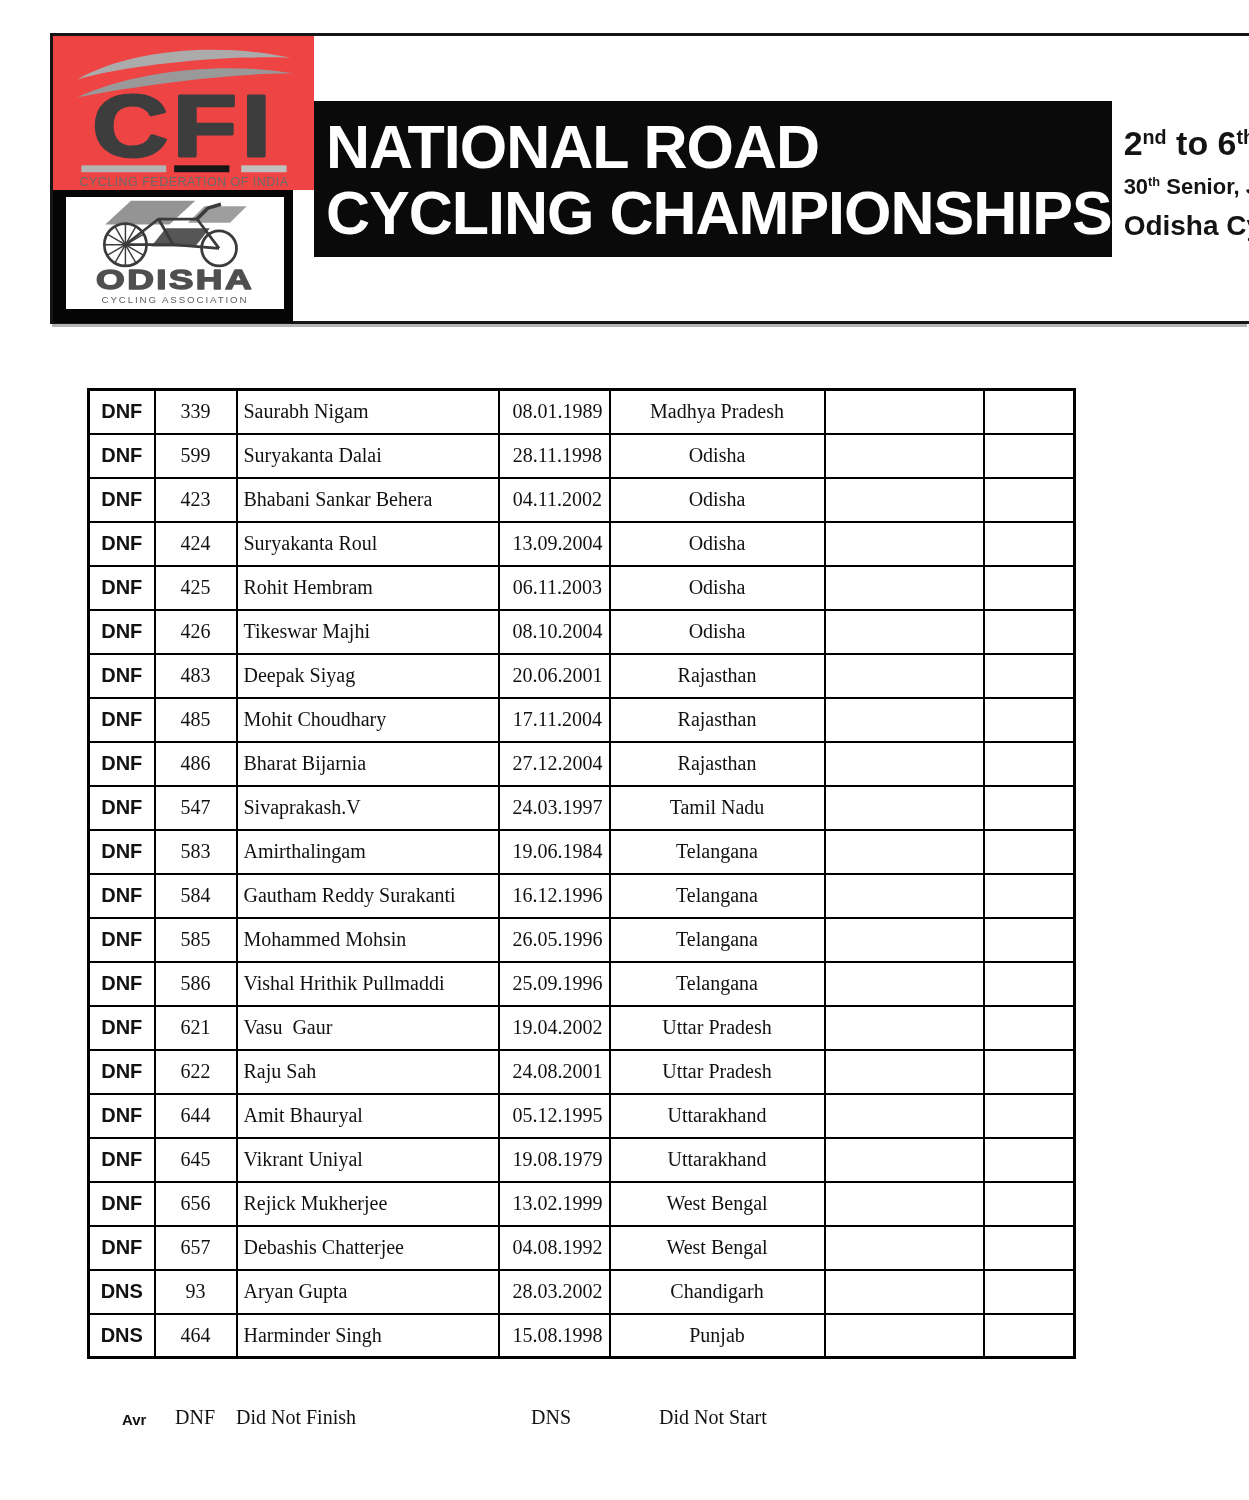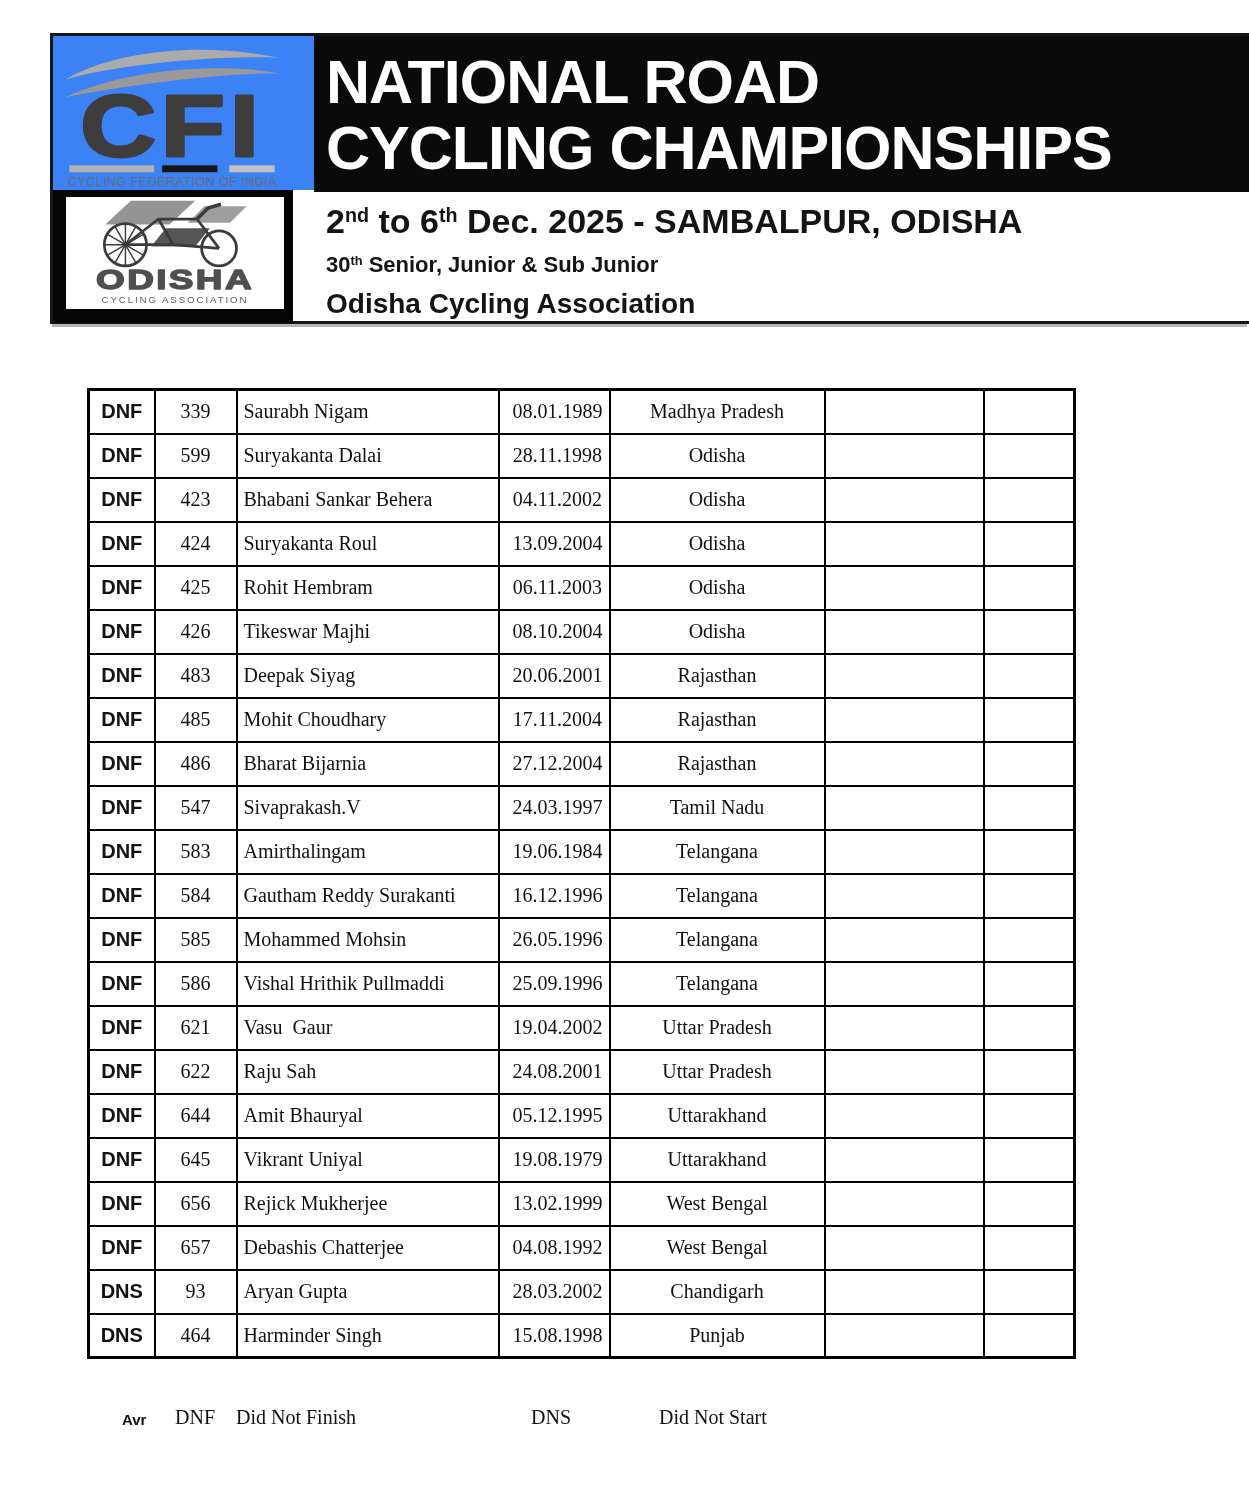--- a/index.html
+++ b/index.html
@@ -12,32 +12,32 @@
 
   
   .header-box {
     position:absolute; left:50px; top:33px; right:0; height:291px;
     border-top:3px solid #161616; border-left:3px solid #161616; border-bottom:3px solid #161616;
     box-shadow:0 5px 0 -2px #b4b4b4;
     display:flex; background:#fff;
   }
   .header-left { width:261px; flex:none; display:flex; flex-direction:column; }
   .cfi-box {
-    height:156px; background:#3b82f6; display:flex; align-items:center; justify-content:flex-start;
+    height:156px; background:#ef4444; display:flex; align-items:center; justify-content:center;
     padding-top:4px;
   }
   .odisha-frame {
     flex:1; background:#050505; padding:7px 9px 14px 13px;
   }
   .odisha-frame { margin-right:21px; }
   .odisha-inner {
     background:#fff; width:100%; height:100%;
     display:flex; align-items:center; justify-content:center;
   }
-  .header-right { flex:1; min-width:0; display:flex; flex-direction:column; }
+  .header-right { flex:1; min-width:0; display:flex; flex-direction:row;align-items:center; }
   .banner {
     height:156px; background:#0a0a0a; color:#ffffff;
     font-family:"Liberation Sans", sans-serif; font-weight:bold;
     font-size:61px; line-height:66px; letter-spacing:-1px;
     padding:13px 0 0 12px; white-space:nowrap; overflow:hidden;
   }
   .subtitle {
     flex:1; background:#fff; color:#141414;
     font-family:"Liberation Sans", sans-serif; font-weight:bold;
     padding:7px 0 0 12px; white-space:nowrap; overflow:hidden;

